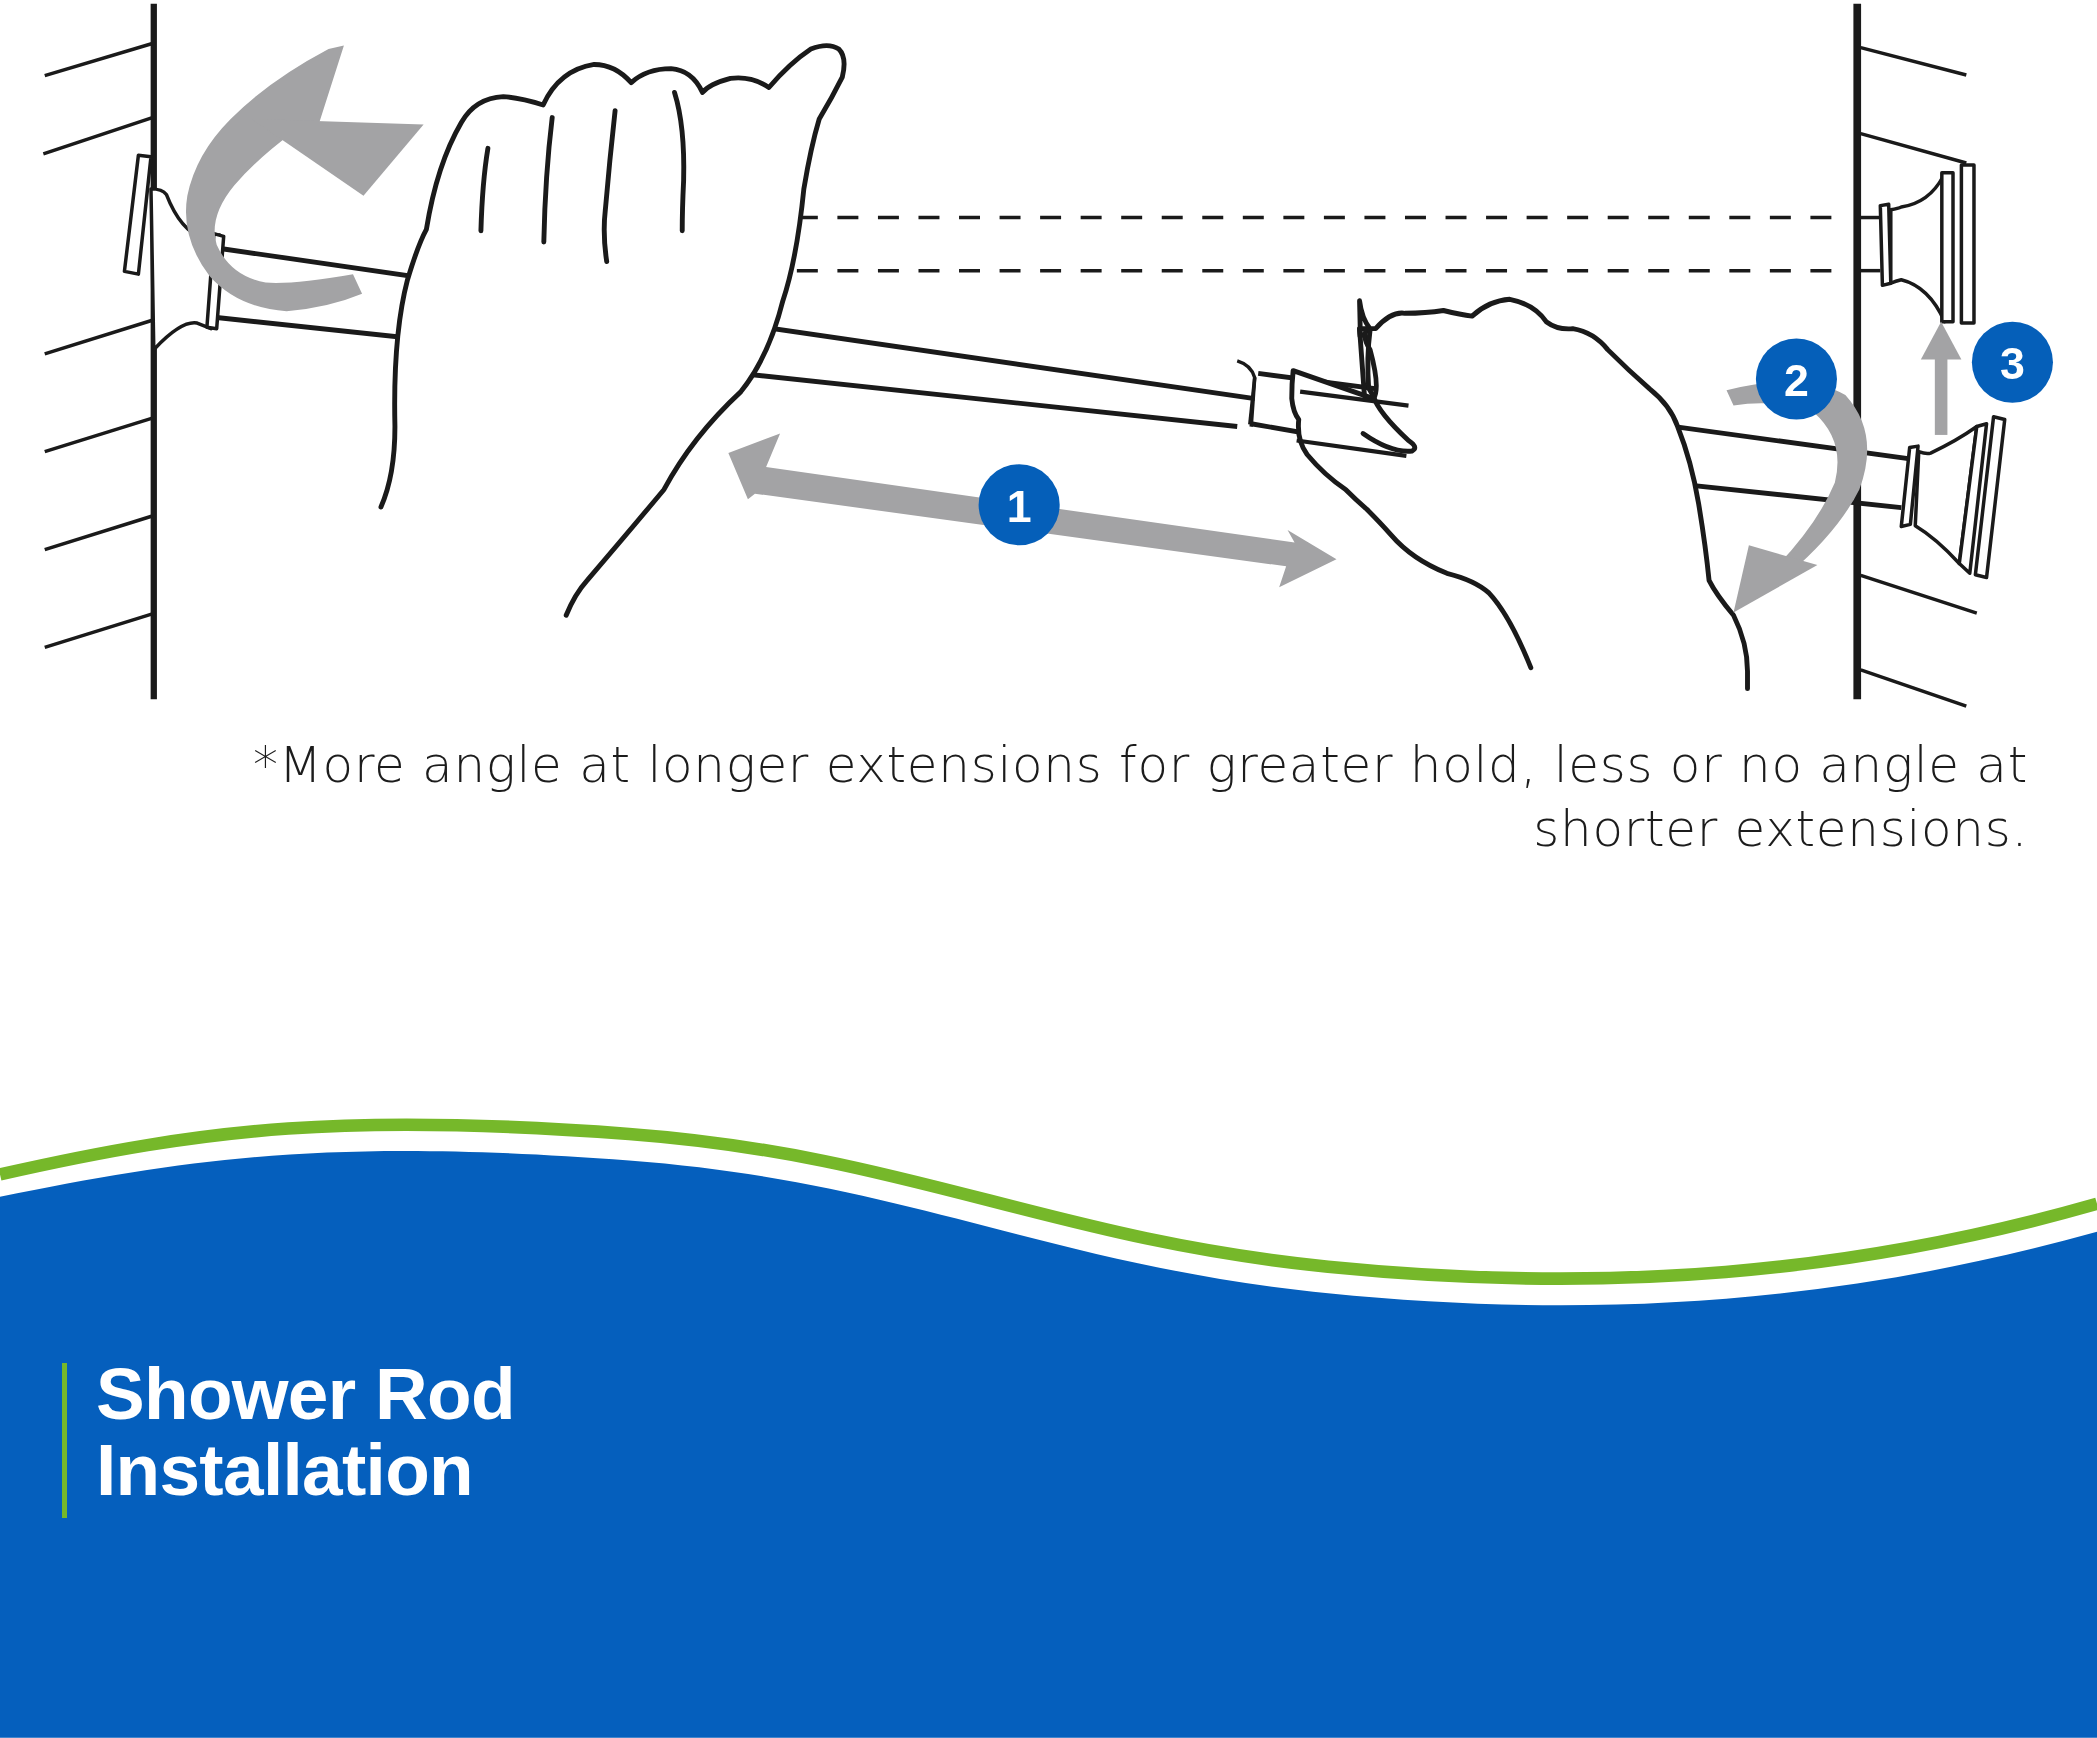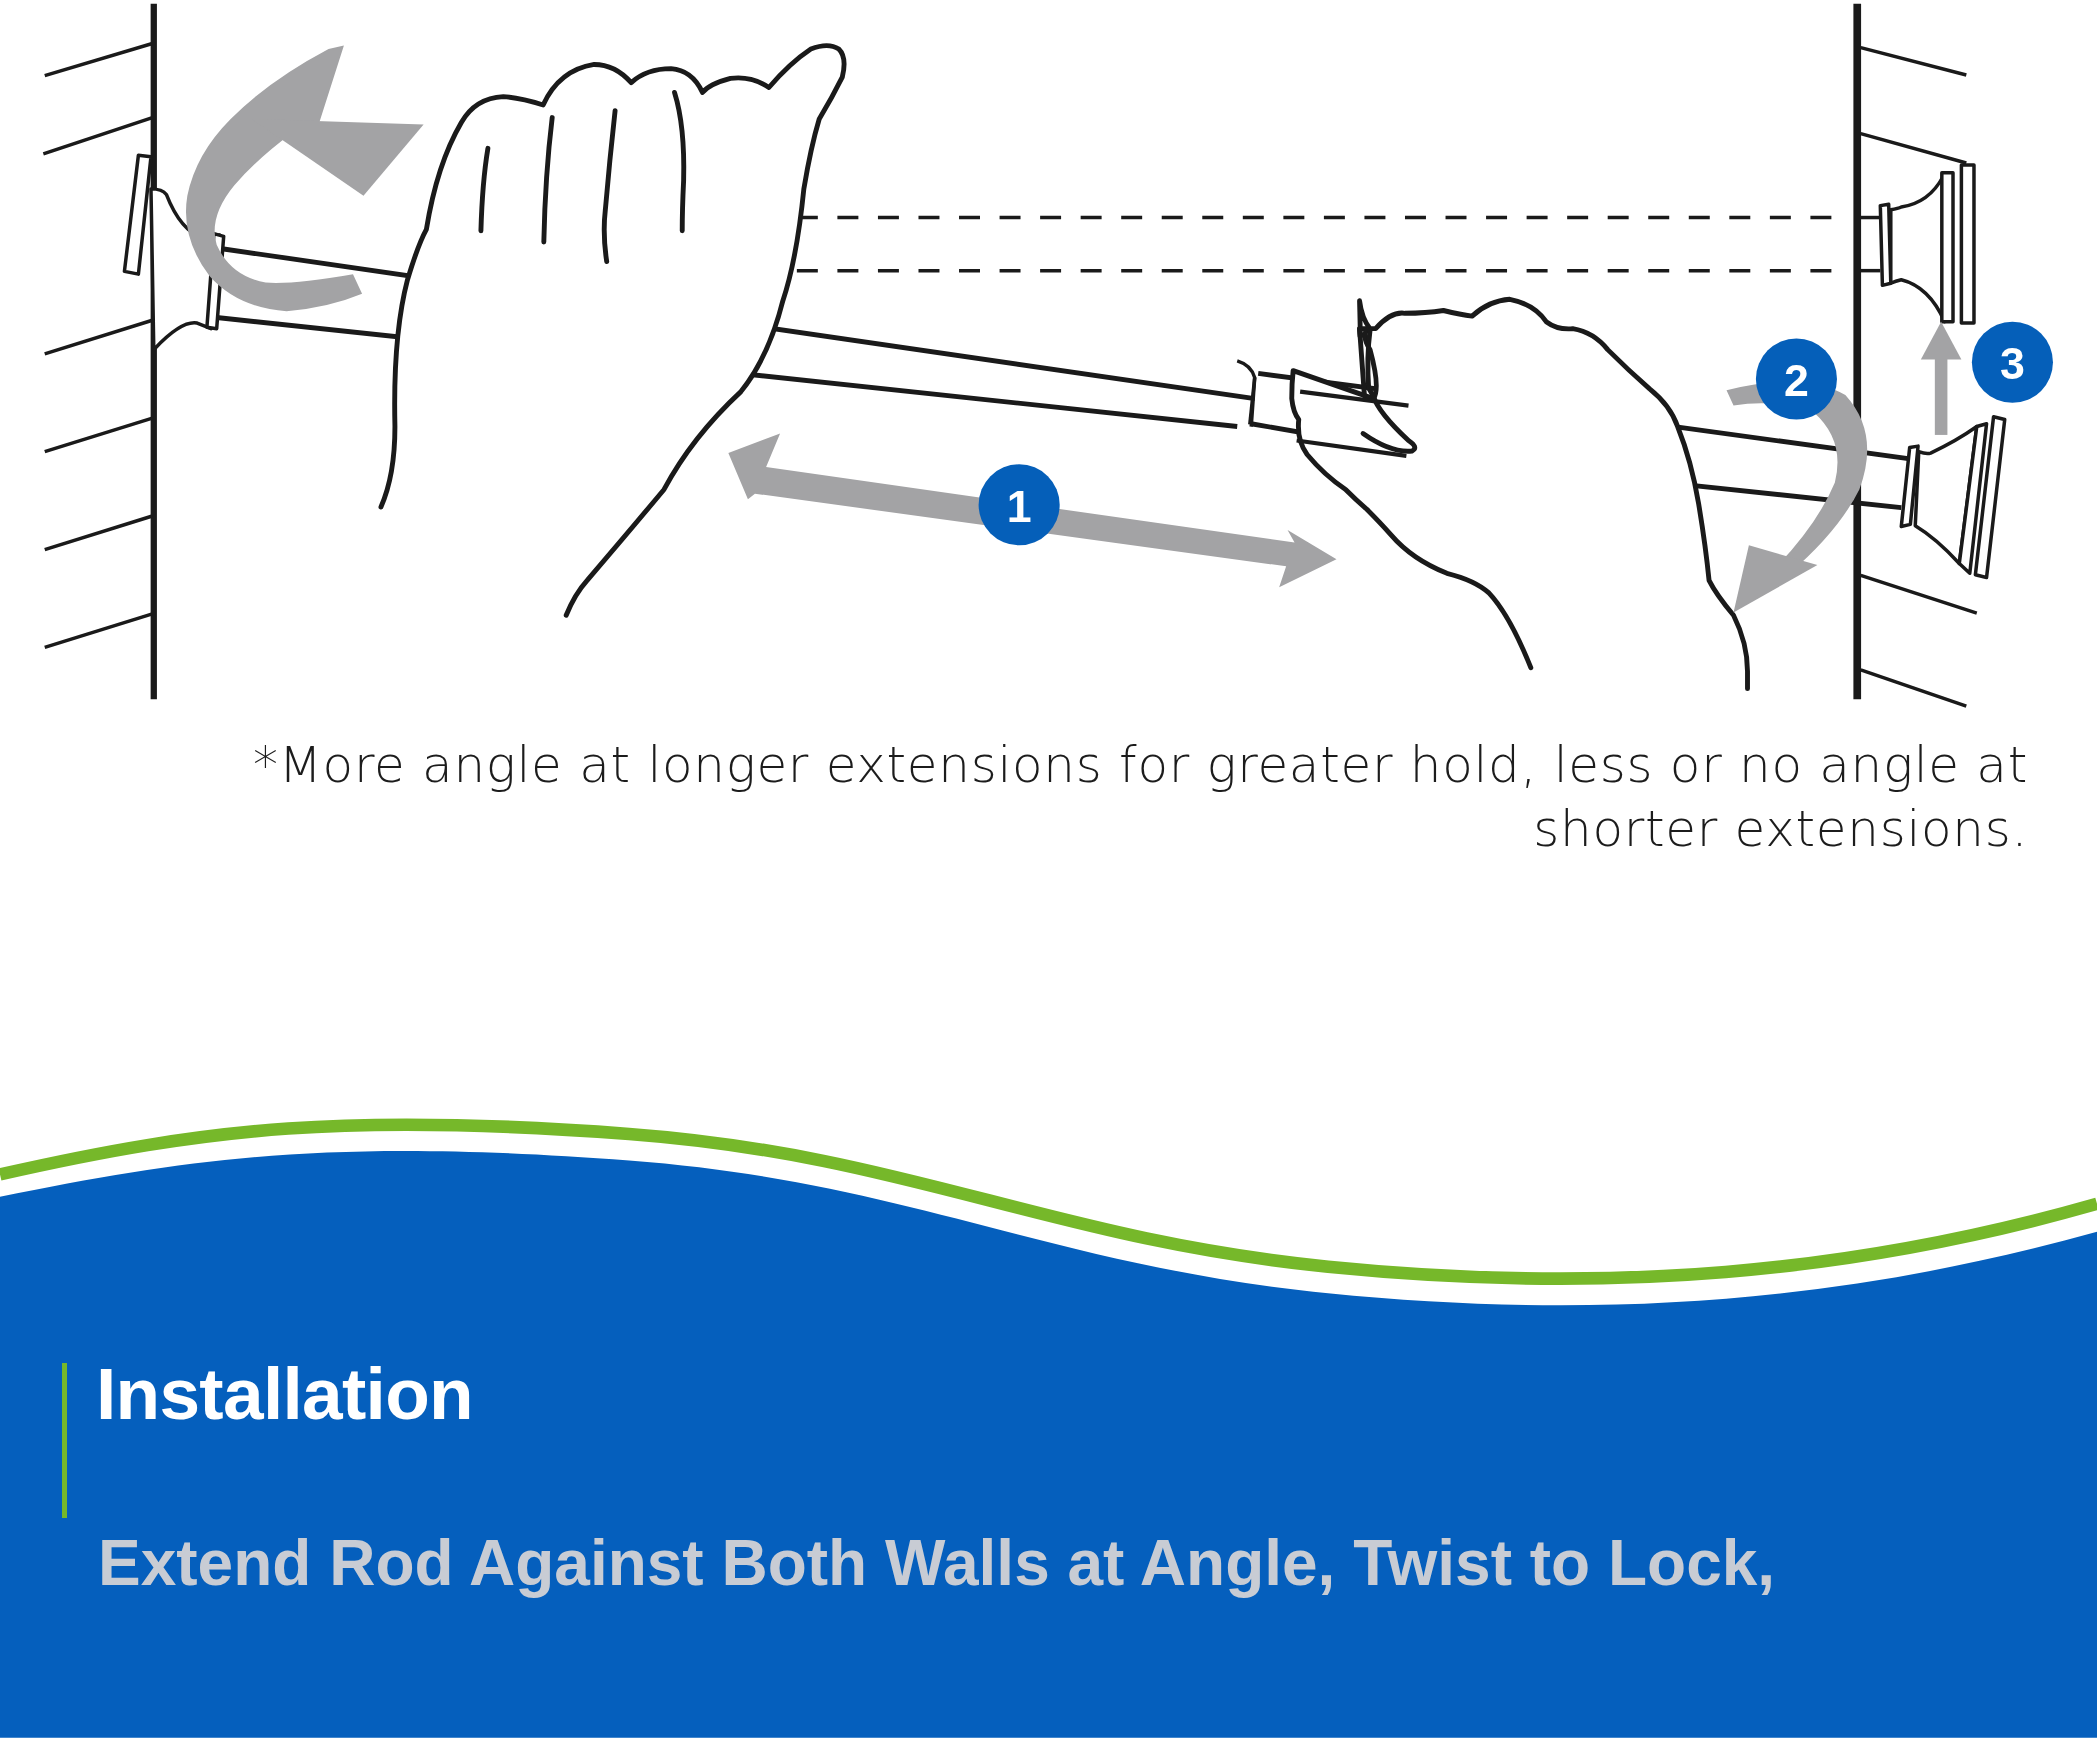--- a/index.html
+++ b/index.html
@@ -154,19 +154,19 @@
     <path d="M0 1692 C 300 1630, 500 1610, 900 1640 C 1300 1670, 1500 1790, 1900 1830 C 2300 1870, 2650 1840, 3000 1742" fill="none" stroke="#ffffff" stroke-width="22"></path>
     <path d="M0 1680 C 300 1612, 500 1592, 900 1622 C 1300 1652, 1500 1772, 1900 1812 C 2300 1852, 2650 1822, 3000 1722" fill="none" stroke="#76b82a" stroke-width="18"></path>
   </g>
 </svg>
 
 <div class="caption">*More angle at longer extensions for greater hold, less or no angle at shorter extensions.</div>
 
 <div class="banner-text">
   <div class="title-bar"></div>
   <div class="title">
+    <div>Shower Rod</div>
     <div>Installation</div>
   </div>
   <div class="subtitle">
-    <div>Extend Rod Against Both Walls at Angle, Twist to Lock,</div>
   </div>
 </div>
 
 
 </body></html>

